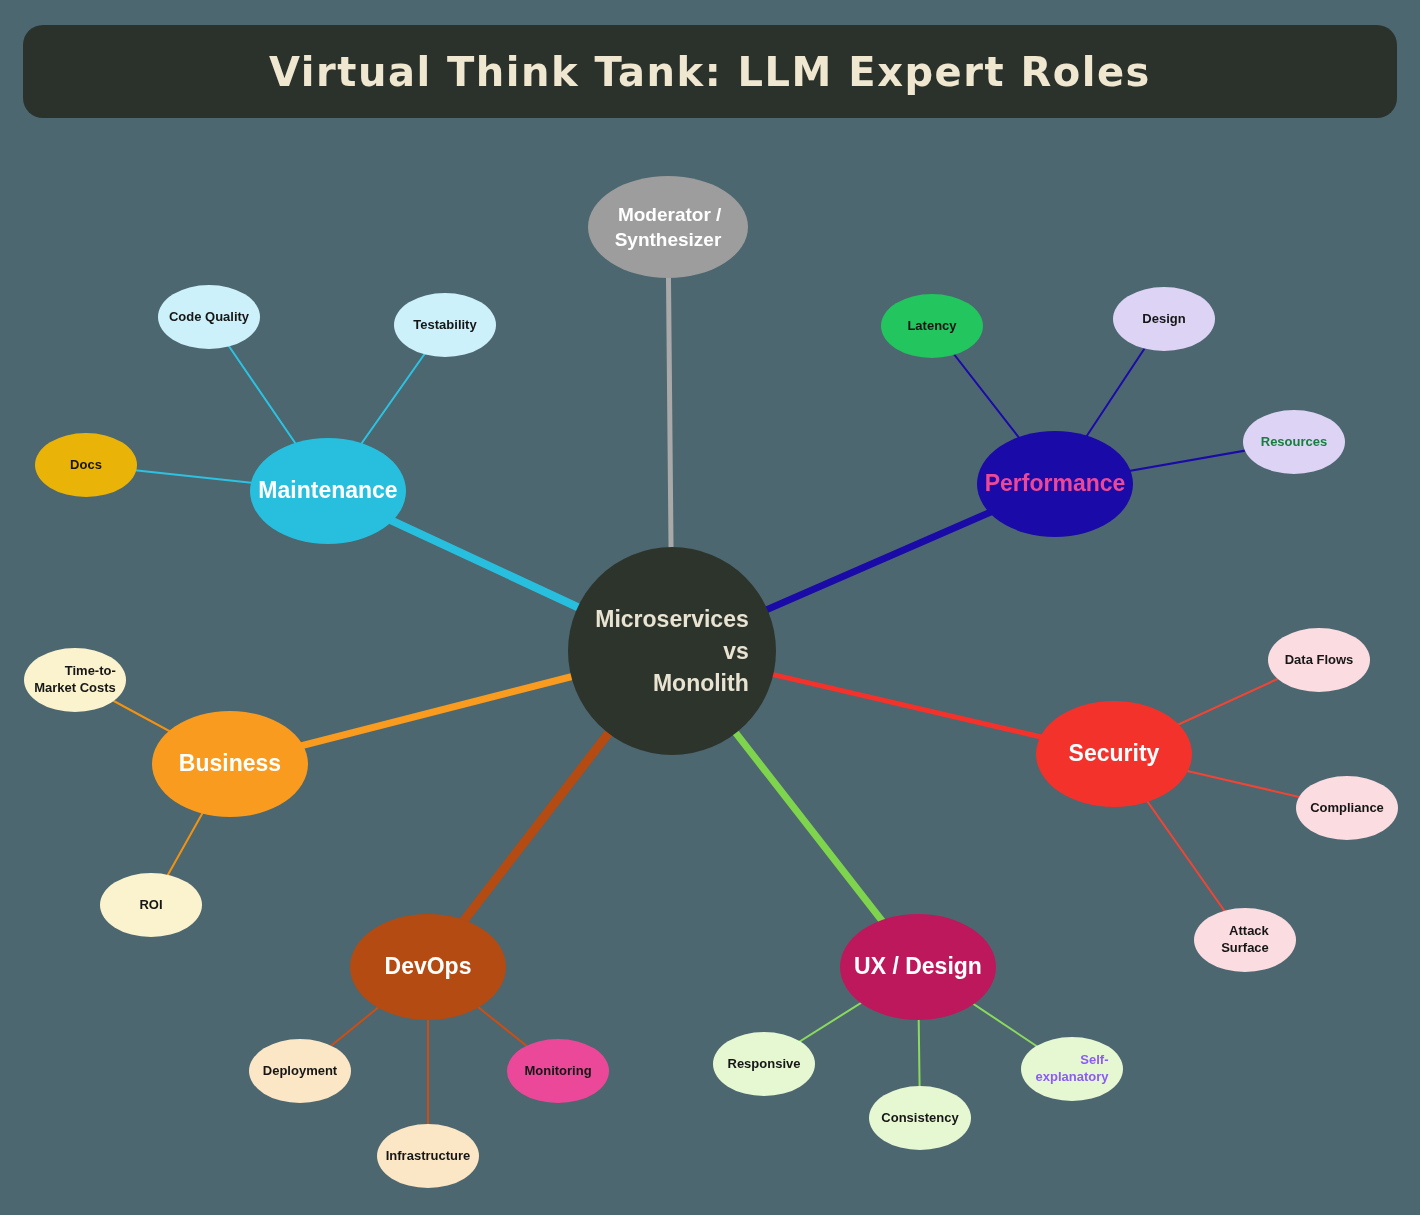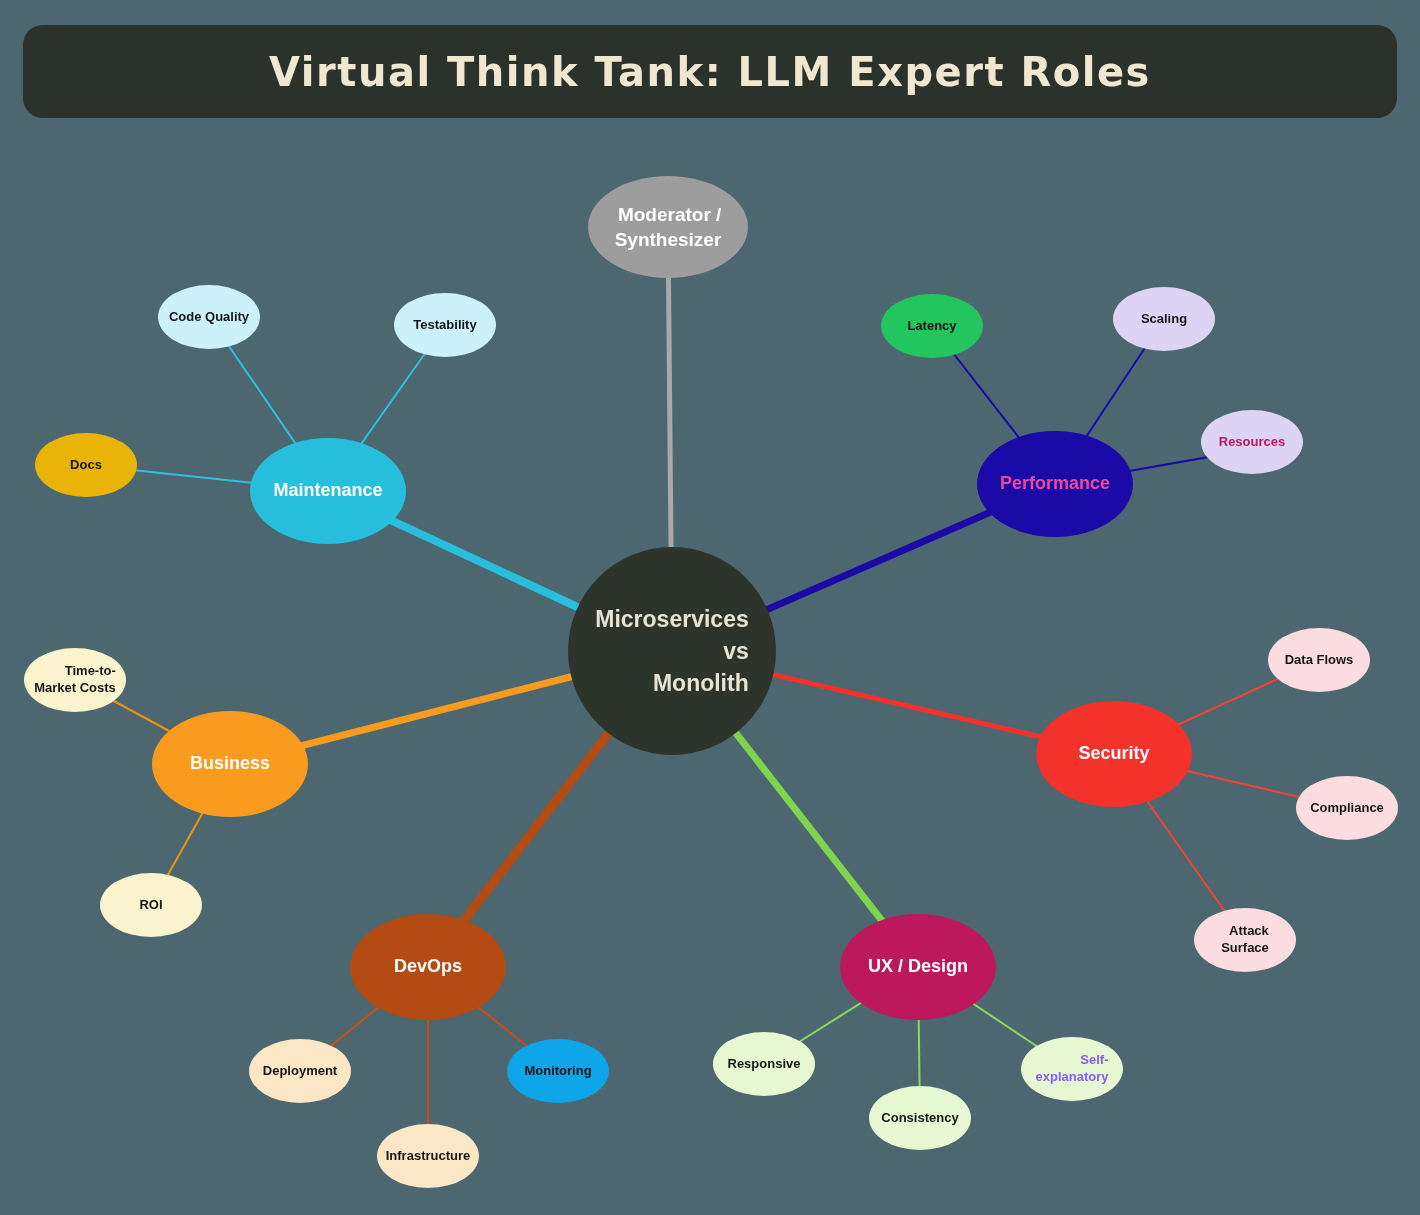--- a/index.html
+++ b/index.html
@@ -60,21 +60,21 @@
     font-size: 23px;
     line-height: 1.4;
     z-index: 3;
   }
   .node.moderator {
     font-size: 19px;
     line-height: 1.32;
     z-index: 3;
   }
   .node.role {
-    font-size: 18px;
+    font-size: 23px;
     line-height: 1.3;
     z-index: 3;
   }
   .node.leaf {
     font-size: 13px;
     line-height: 1.3;
   }
 </style>
 </head>
 <body style="background: rgb(76, 103, 112);">
@@ -114,33 +114,33 @@
 vs
 Monolith</div>
     <div class="node moderator" style="left: 588px; top: 176px; width: 160px; height: 102px; background: rgb(157, 157, 157); color: rgb(255, 255, 255);">Moderator /
 Synthesizer</div>
     <div class="node role" style="left: 250px; top: 438px; width: 156px; height: 106px; background: rgb(40, 191, 223); color: rgb(255, 255, 255);">Maintenance</div>
     <div class="node leaf" style="left: 158px; top: 285px; width: 102px; height: 64px; background: rgb(205, 241, 251); color: rgb(22, 22, 22);">Code Quality</div>
     <div class="node leaf" style="left: 394px; top: 293px; width: 102px; height: 64px; background: rgb(205, 241, 251); color: rgb(22, 22, 22);">Testability</div>
     <div class="node leaf" style="left: 35px; top: 433px; width: 102px; height: 64px; background: #eab308; color: rgb(22, 22, 22);">Docs</div>
     <div class="node role" style="left: 977px; top: 431px; width: 156px; height: 106px; background: rgb(26, 10, 168); color: #ec4899;">Performance</div>
     <div class="node leaf" style="left: 881px; top: 294px; width: 102px; height: 64px; background: #22c55e; color: rgb(22, 22, 22);">Latency</div>
-    <div class="node leaf" style="left: 1113px; top: 287px; width: 102px; height: 64px; background: rgb(221, 211, 245); color: rgb(22, 22, 22);">Scaling</div>
-    <div class="node leaf" style="left: 1201px; top: 410px; width: 102px; height: 64px; background: rgb(221, 211, 245); color: #be185d;">Resources</div>
+    <div class="node leaf" style="left: 1113px; top: 287px; width: 102px; height: 64px; background: rgb(221, 211, 245); color: rgb(22, 22, 22);">Design</div>
+    <div class="node leaf" style="left: 1243px; top: 410px; width: 102px; height: 64px; background: rgb(221, 211, 245); color: #15803d;">Resources</div>
     <div class="node role" style="left: 1036px; top: 701px; width: 156px; height: 106px; background: rgb(243, 50, 44); color: rgb(255, 255, 255);">Security</div>
     <div class="node leaf" style="left: 1268px; top: 628px; width: 102px; height: 64px; background: rgb(250, 220, 225); color: rgb(22, 22, 22);">Data Flows</div>
     <div class="node leaf" style="left: 1296px; top: 776px; width: 102px; height: 64px; background: rgb(250, 220, 225); color: rgb(22, 22, 22);">Compliance</div>
     <div class="node leaf" style="left: 1194px; top: 908px; width: 102px; height: 64px; background: rgb(250, 220, 225); color: rgb(22, 22, 22);">Attack
 Surface</div>
     <div class="node role" style="left: 152px; top: 711px; width: 156px; height: 106px; background: rgb(249, 155, 30); color: rgb(255, 255, 255);">Business</div>
     <div class="node leaf" style="left: 24px; top: 648px; width: 102px; height: 64px; background: rgb(250, 243, 205); color: rgb(22, 22, 22);">Time-to-
 Market Costs</div>
     <div class="node leaf" style="left: 100px; top: 873px; width: 102px; height: 64px; background: rgb(250, 243, 205); color: rgb(22, 22, 22);">ROI</div>
     <div class="node role" style="left: 350px; top: 914px; width: 156px; height: 106px; background: rgb(180, 75, 18); color: rgb(255, 255, 255);">DevOps</div>
     <div class="node leaf" style="left: 249px; top: 1039px; width: 102px; height: 64px; background: rgb(251, 230, 197); color: rgb(22, 22, 22);">Deployment</div>
     <div class="node leaf" style="left: 377px; top: 1124px; width: 102px; height: 64px; background: rgb(251, 230, 197); color: rgb(22, 22, 22);">Infrastructure</div>
-    <div class="node leaf" style="left: 507px; top: 1039px; width: 102px; height: 64px; background: #0ea5e9; color: rgb(22, 22, 22);">Monitoring</div>
+    <div class="node leaf" style="left: 507px; top: 1039px; width: 102px; height: 64px; background: #ec4899; color: rgb(22, 22, 22);">Monitoring</div>
     <div class="node role" style="left: 840px; top: 914px; width: 156px; height: 106px; background: #be185d; color: rgb(255, 255, 255);">UX / Design</div>
     <div class="node leaf" style="left: 713px; top: 1032px; width: 102px; height: 64px; background: rgb(230, 248, 210); color: rgb(22, 22, 22);">Responsive</div>
     <div class="node leaf" style="left: 869px; top: 1086px; width: 102px; height: 64px; background: rgb(230, 248, 210); color: rgb(22, 22, 22);">Consistency</div>
     <div class="node leaf" style="left: 1021px; top: 1037px; width: 102px; height: 64px; background: rgb(230, 248, 210); color: #8b5cf6;">Self-
 explanatory</div>
   </div>
 
 </body></html>

